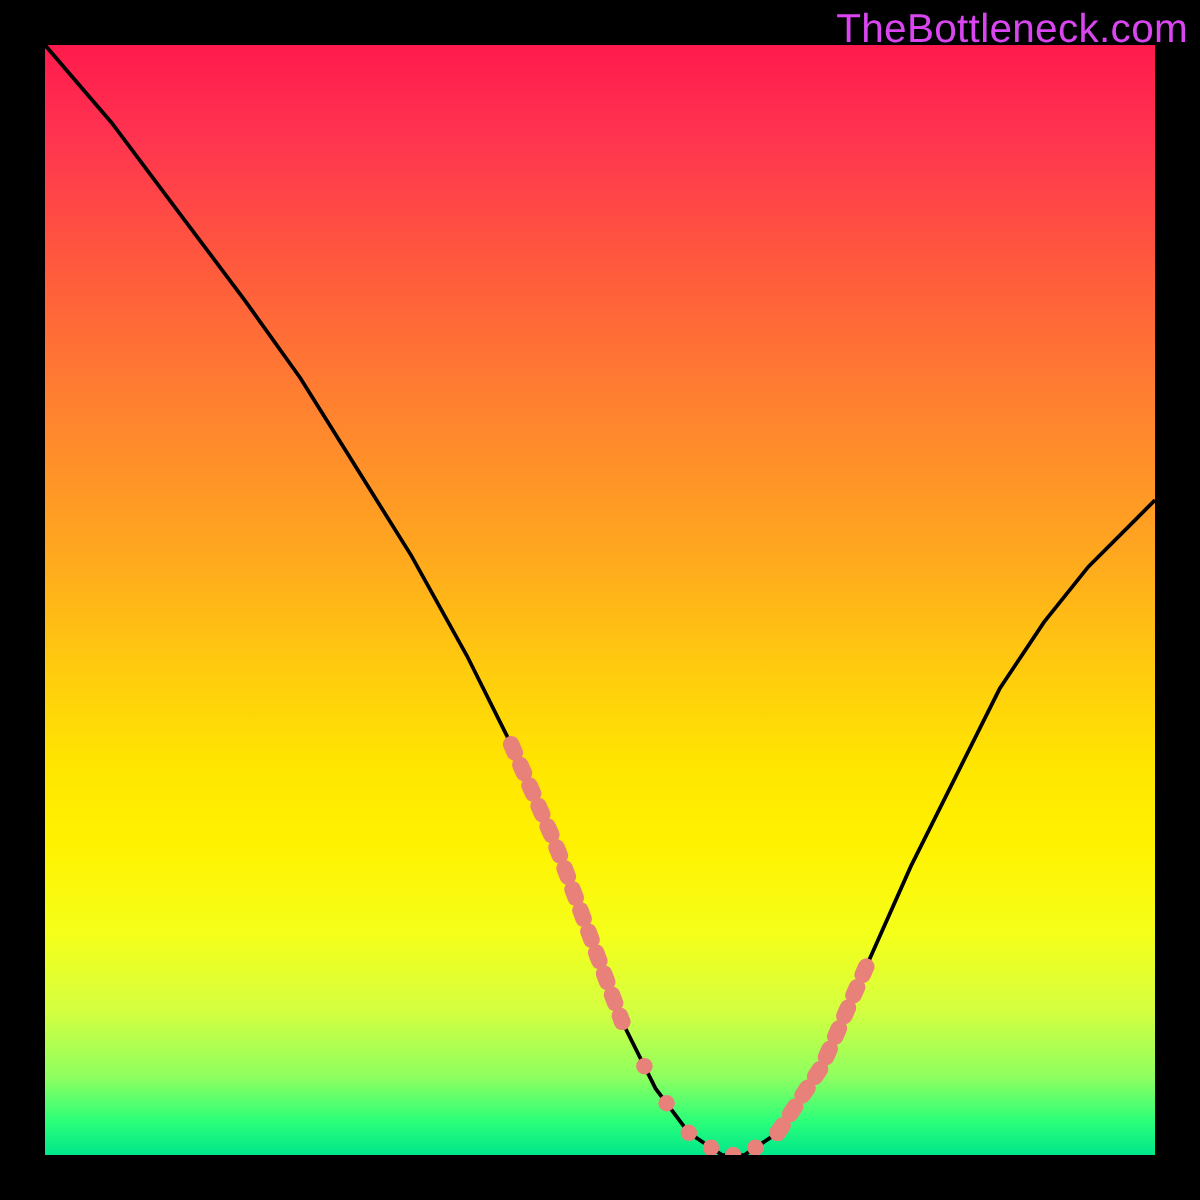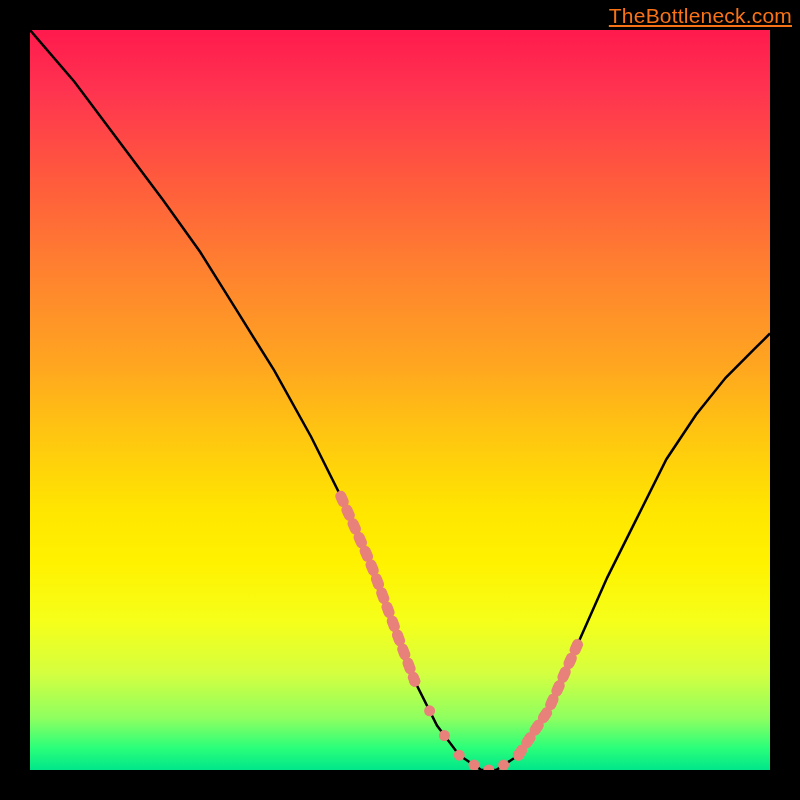--- a/index.html
+++ b/index.html
@@ -34,26 +34,25 @@
       #d4ff40 87%,
       #8eff60 93%,
       #2bff7a 97%,
       #00e68a 100%
     );
   }
   .watermark {
     position: absolute;
     top: 4px;
     right: 8px;
-    color: #f97316;
-    font-size: 21px;
+    color: #d946ef;
+    font-size: 27px;
     font-weight: 500;
     letter-spacing: 0.2px;
     z-index: 10;
-    text-decoration: underline;
   }
   svg.curve {
     position: absolute;
     inset: 0;
     width: 100%;
     height: 100%;
     z-index: 5;
   }
 </style>
 </head>

